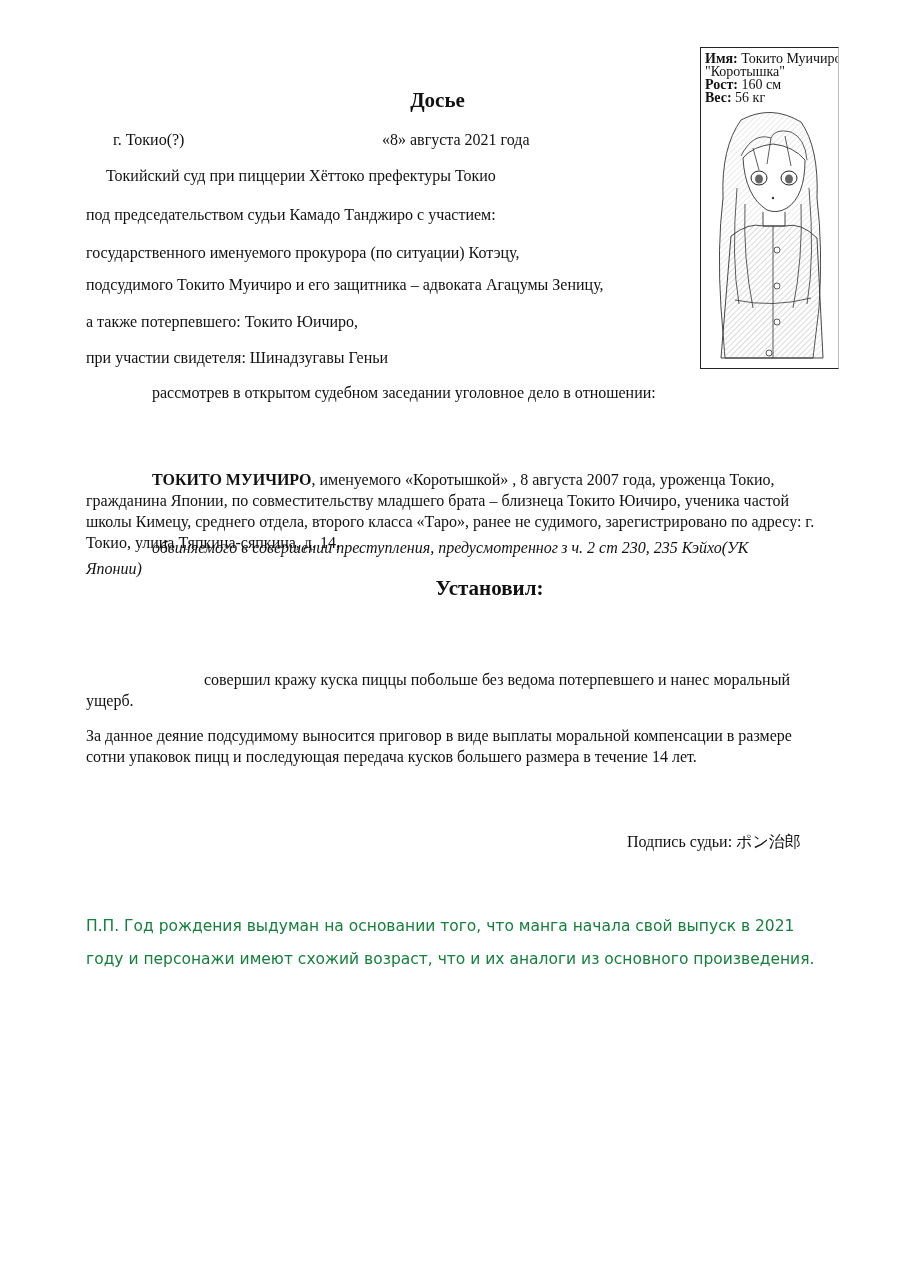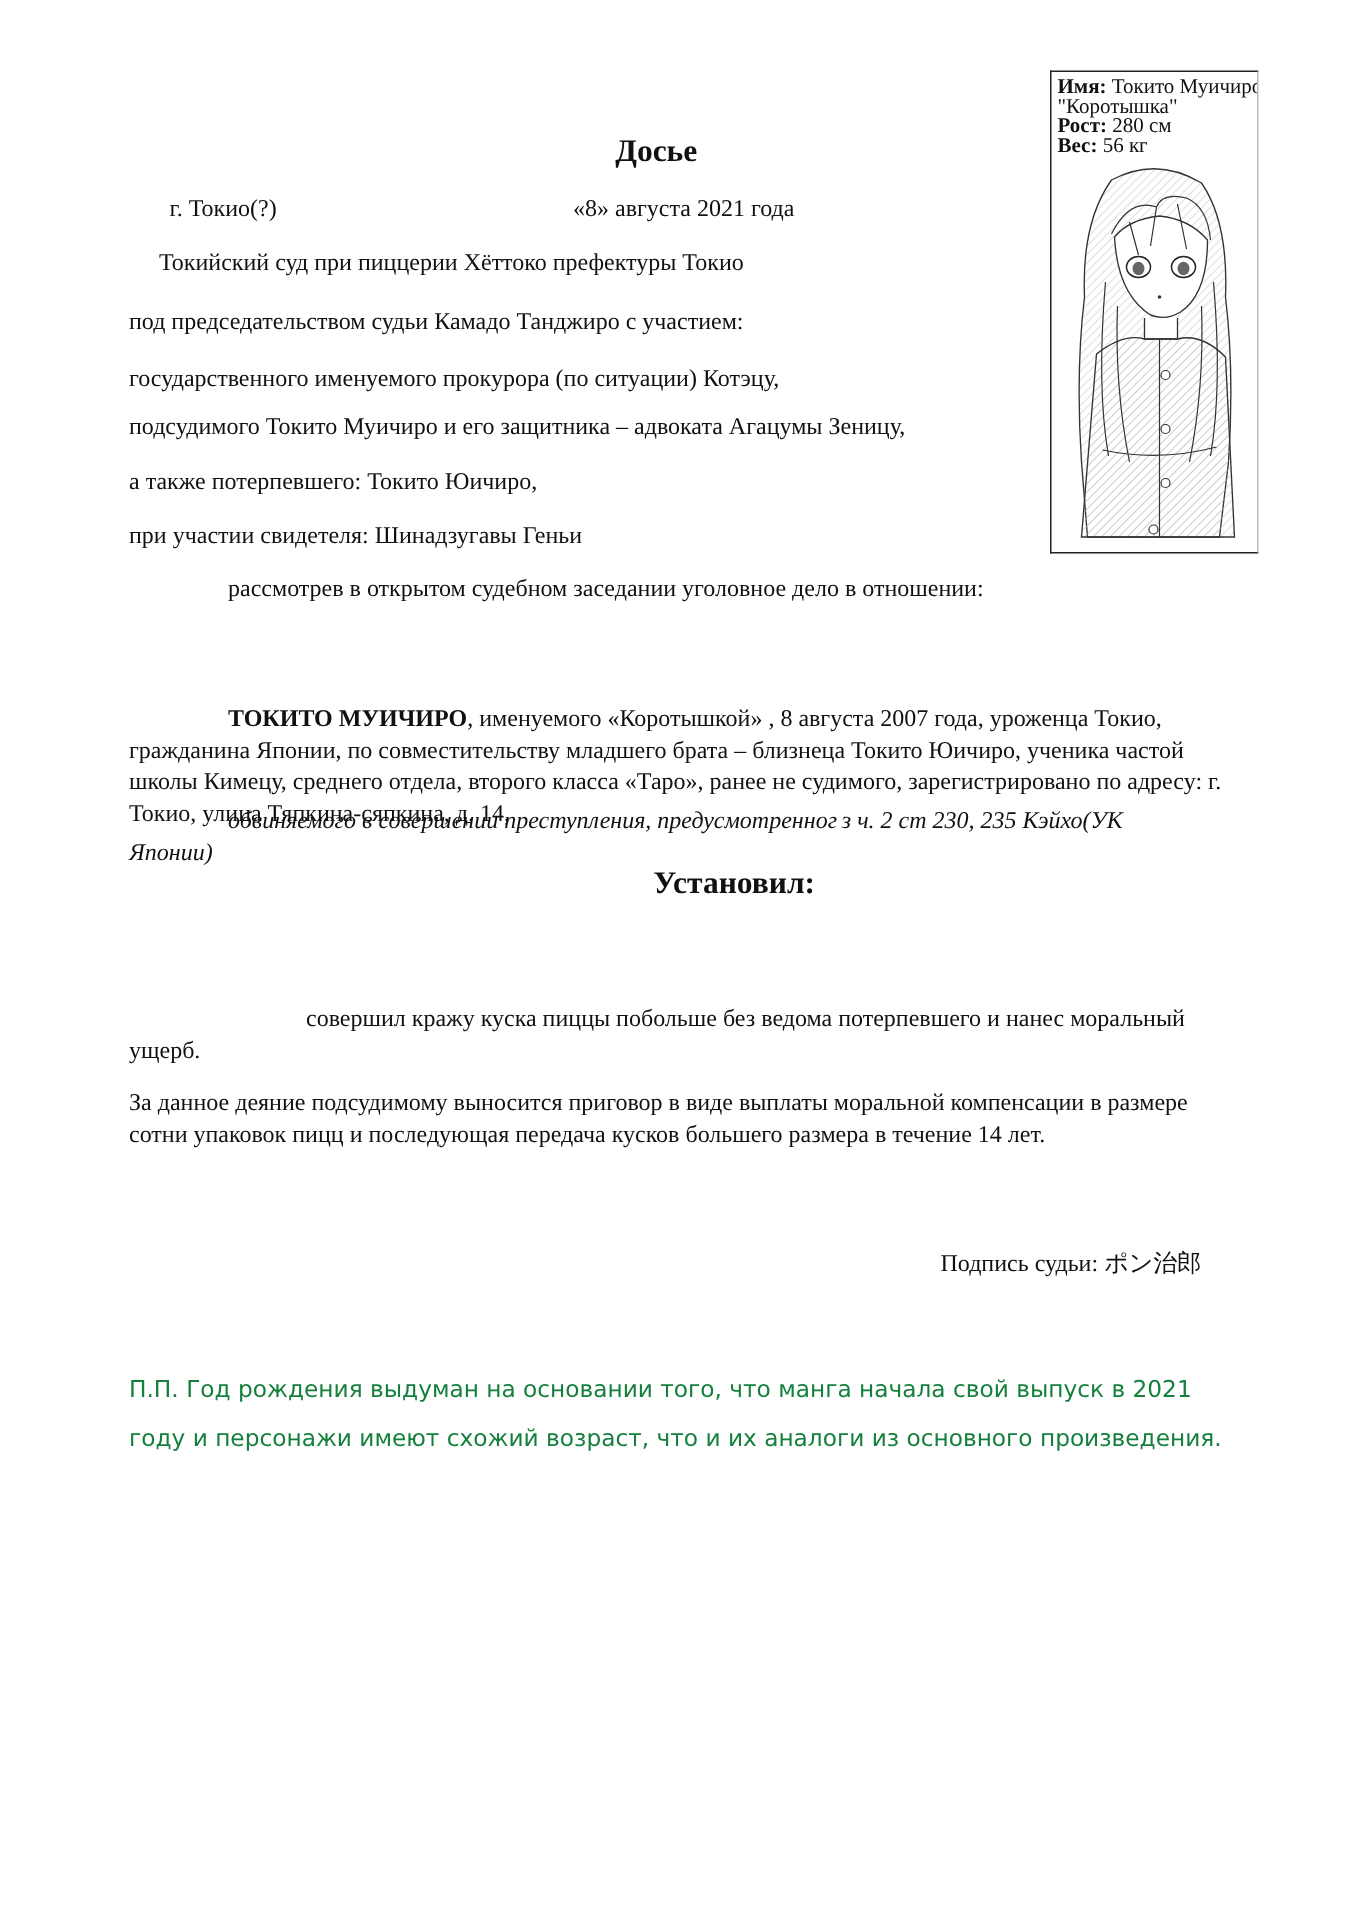--- a/index.html
+++ b/index.html
@@ -55,21 +55,21 @@
   <div class="para-block serif" style="top:677px; width:735px;">За данное деяние подсудимому выносится приговор в виде выплаты моральной компенсации в размере сотни упаковок пицц и последующая передача кусков большего размера в течение 14 лет.</div>
 
   <div class="abs serif line" style="left:627px; top:832px;">Подпись судьи: ポン治郎</div>
 
   <div class="note sans" style="top:910px; font-size:15.5px;">П.П. Год рождения выдуман на основании того, что манга начала свой выпуск в 2021 году и персонажи имеют схожий возраст, что и их аналоги из основного произведения.</div>
 
   <div class="photo-frame">
     <div class="photo-info serif">
       <div><span class="bold">Имя:</span><span> Токито Муичиро</span></div>
       <div>"Коротышка"</div>
-      <div><span class="bold">Рост:</span><span> 280 см</span></div>
+      <div><span class="bold">Рост:</span><span> 160 см</span></div>
       <div><span class="bold">Вес:</span><span> 56 кг</span></div>
     </div>
     <svg class="photo-drawing" viewBox="0 0 139 262">
       <defs>
         <pattern id="hatch" width="4" height="4" patternUnits="userSpaceOnUse" patternTransform="rotate(45)">
           <line x1="0" y1="0" x2="0" y2="4" stroke="#c8c8c8" stroke-width="0.8"></line>
         </pattern>
       </defs>
 
       <path d="M40 12 Q70 -4 100 14 Q118 40 116 90 Q122 140 118 200 L112 250 L24 250 L20 200 Q16 140 22 90 Q20 40 40 12 Z" fill="url(#hatch)" stroke="#333" stroke-width="0.9"></path>

